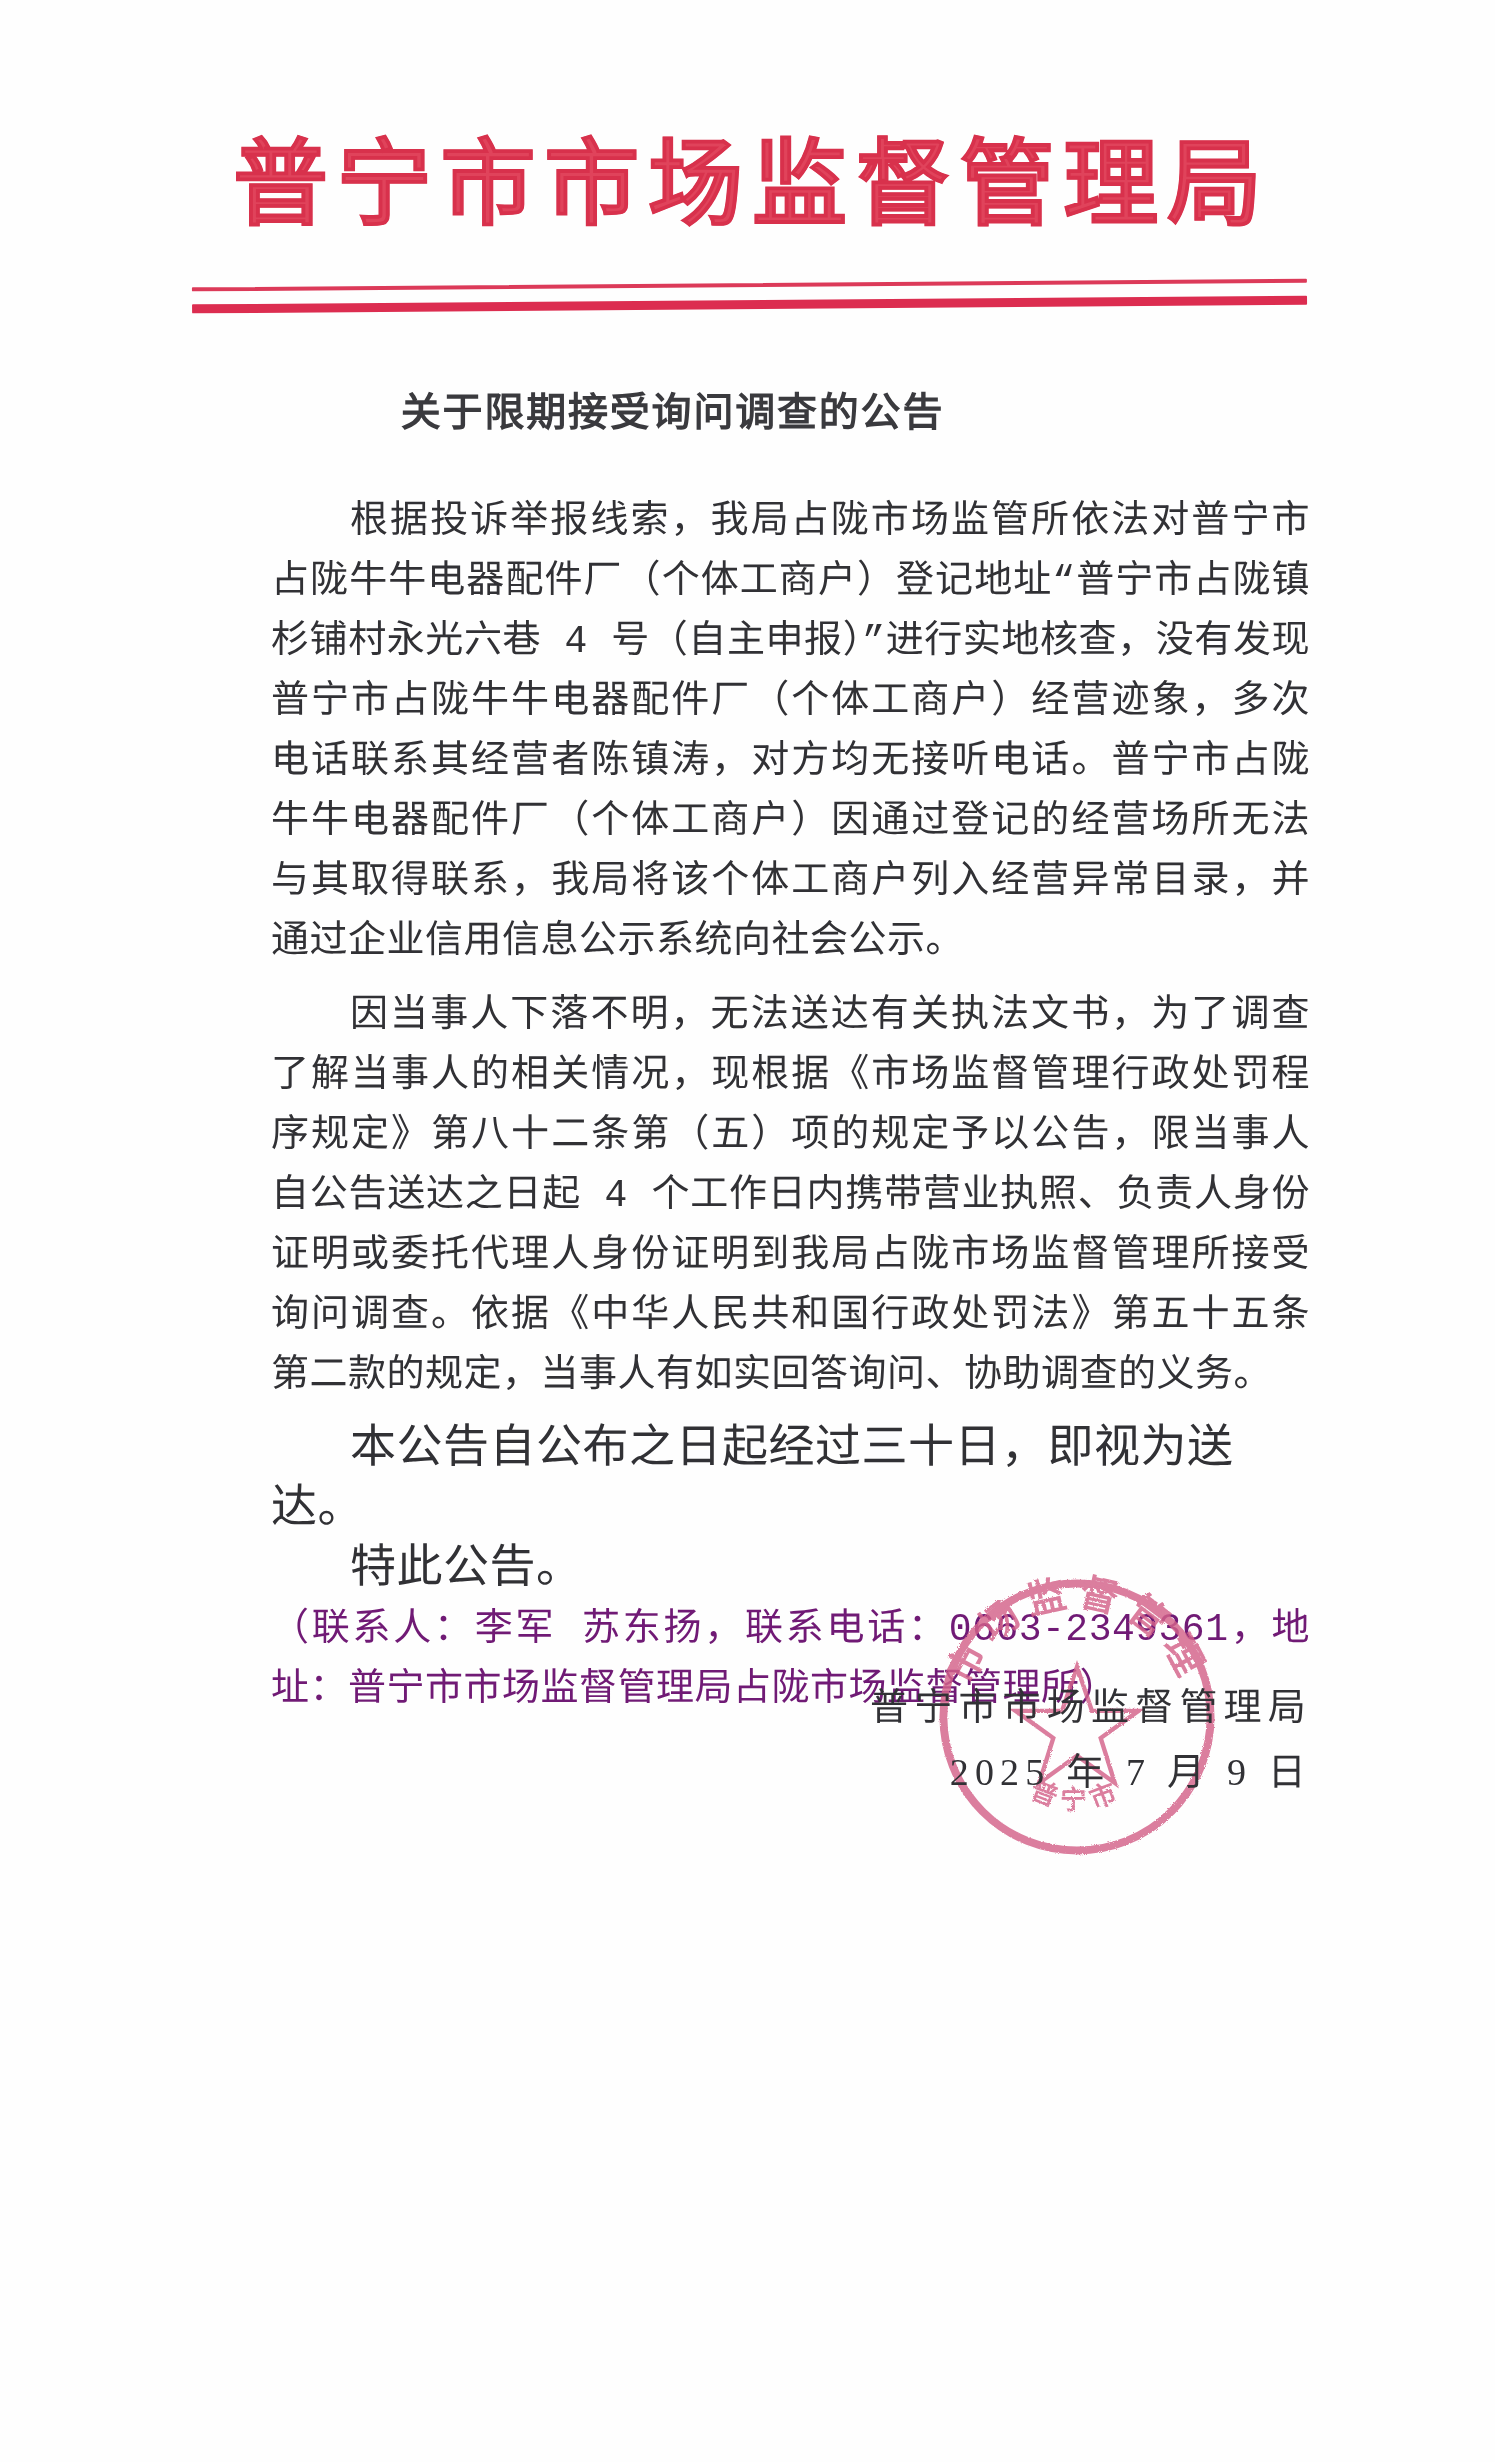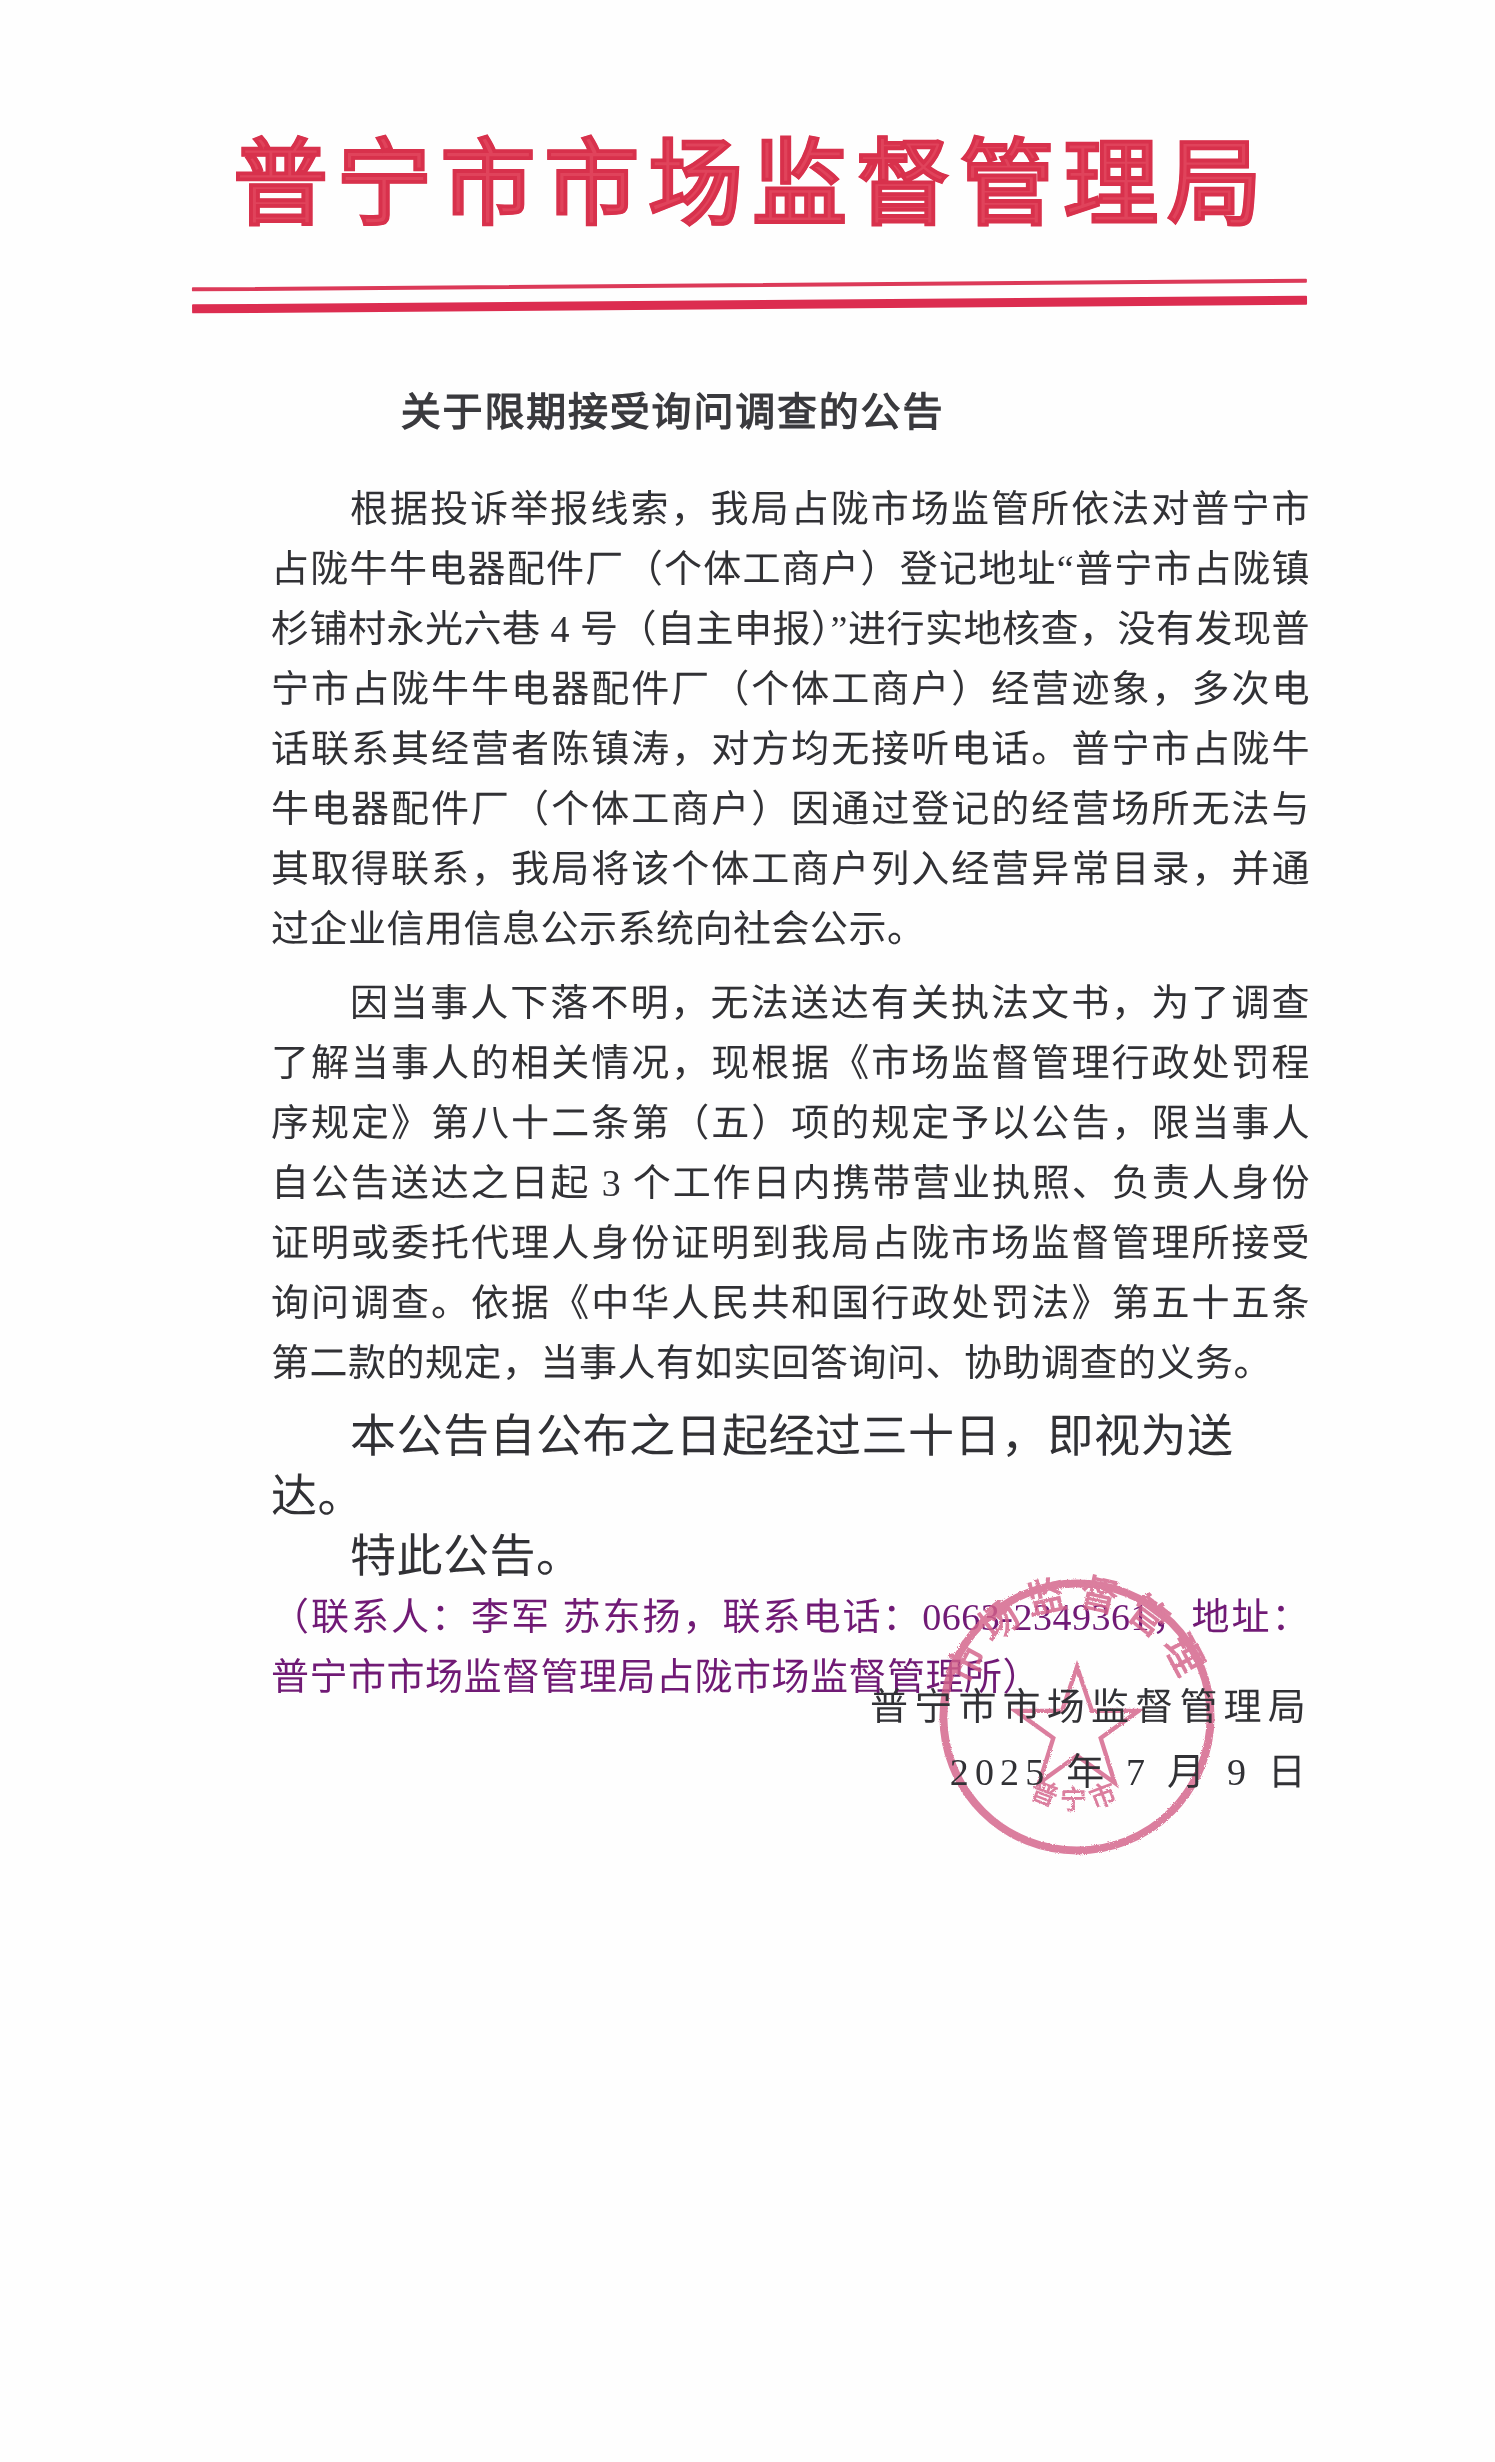--- a/index.html
+++ b/index.html
@@ -72,22 +72,23 @@
     font-size: 40px;
     letter-spacing: 1.8px;
     font-weight: 600;
     color: #3a3a3e;
     font-family: "Liberation Sans", "DejaVu Sans", sans-serif;
   }
 
   .body-block {
     position: absolute;
     left: 271px;
-    top: 479px;
+    top: 492px;
     width: 1039px;
+    font-family: Liberation Mono, monospace;
   }
   .para {
     font-size: 38px;
     line-height: 60px;
     text-align: justify;
     text-justify: inter-ideograph;
     letter-spacing: 0.5px;
     color: #313135;
     margin: 0 0 14px 0;
   }
@@ -162,21 +163,21 @@
     <div class="rule-thin"></div>
     <div class="rule-gap"></div>
     <div class="rule-thick"></div>
   </div>
 
   <div class="doc-title">关于限期接受询问调查的公告</div>
 
   <div class="body-block">
     <p class="para indent">根据投诉举报线索，我局占陇市场监管所依法对普宁市占陇牛牛电器配件厂（个体工商户）登记地址“普宁市占陇镇杉铺村永光六巷 4 号（自主申报）”进行实地核查，没有发现普宁市占陇牛牛电器配件厂（个体工商户）经营迹象，多次电话联系其经营者陈镇涛，对方均无接听电话。普宁市占陇牛牛电器配件厂（个体工商户）因通过登记的经营场所无法与其取得联系，我局将该个体工商户列入经营异常目录，并通过企业信用信息公示系统向社会公示。</p>
 
-    <p class="para indent">因当事人下落不明，无法送达有关执法文书，为了调查了解当事人的相关情况，现根据《市场监督管理行政处罚程序规定》第八十二条第（五）项的规定予以公告，限当事人自公告送达之日起 3 个工作日内携带营业执照、负责人身份证明或委托代理人身份证明到我局占陇市场监督管理所接受询问调查。依据《中华人民共和国行政处罚法》第五十五条第二款的规定，当事人有如实回答询问、协助调查的义务。</p>
+    <p class="para indent">因当事人下落不明，无法送达有关执法文书，为了调查了解当事人的相关情况，现根据《市场监督管理行政处罚程序规定》第八十二条第（五）项的规定予以公告，限当事人自公告送达之日起 4 个工作日内携带营业执照、负责人身份证明或委托代理人身份证明到我局占陇市场监督管理所接受询问调查。依据《中华人民共和国行政处罚法》第五十五条第二款的规定，当事人有如实回答询问、协助调查的义务。</p>
 
     <p class="line-single tight">本公告自公布之日起经过三十日，即视为送达。</p>
 
     <p class="line-single tight">特此公告。</p>
 
     <p class="line-flush">（联系人：李军  苏东扬，联系电话：0663-2349361，地址：普宁市市场监督管理局占陇市场监督管理所）</p>
   </div>
 
   <div class="seal">
     <svg viewBox="0 0 330 330" xmlns="http://www.w3.org/2000/svg">

